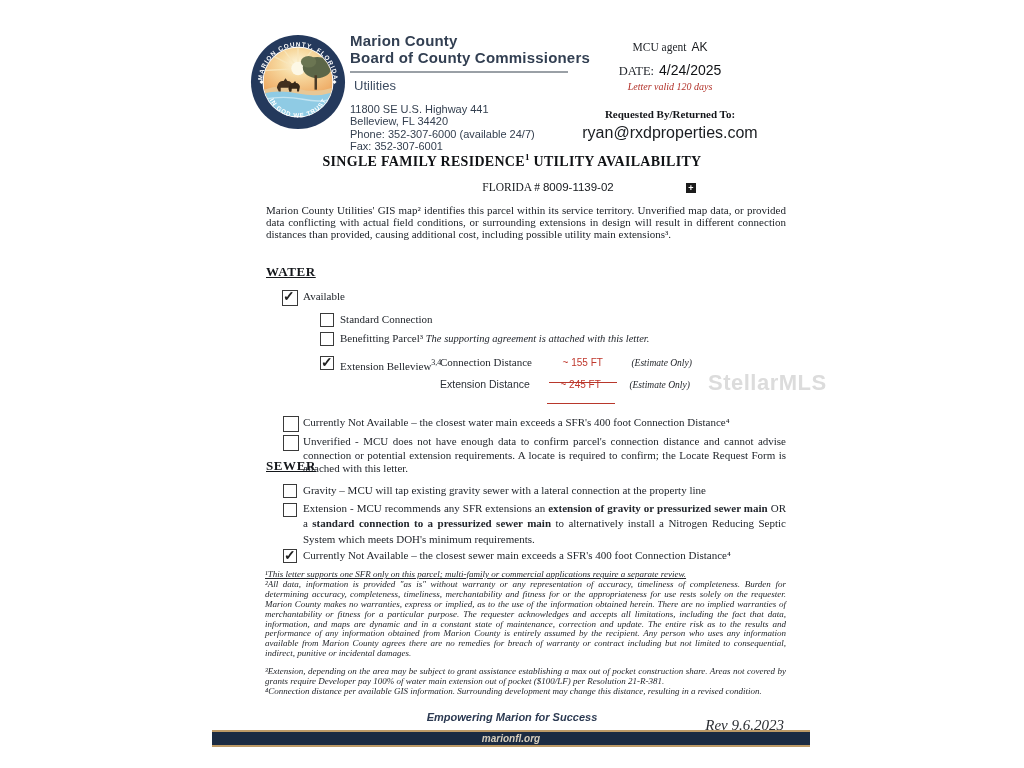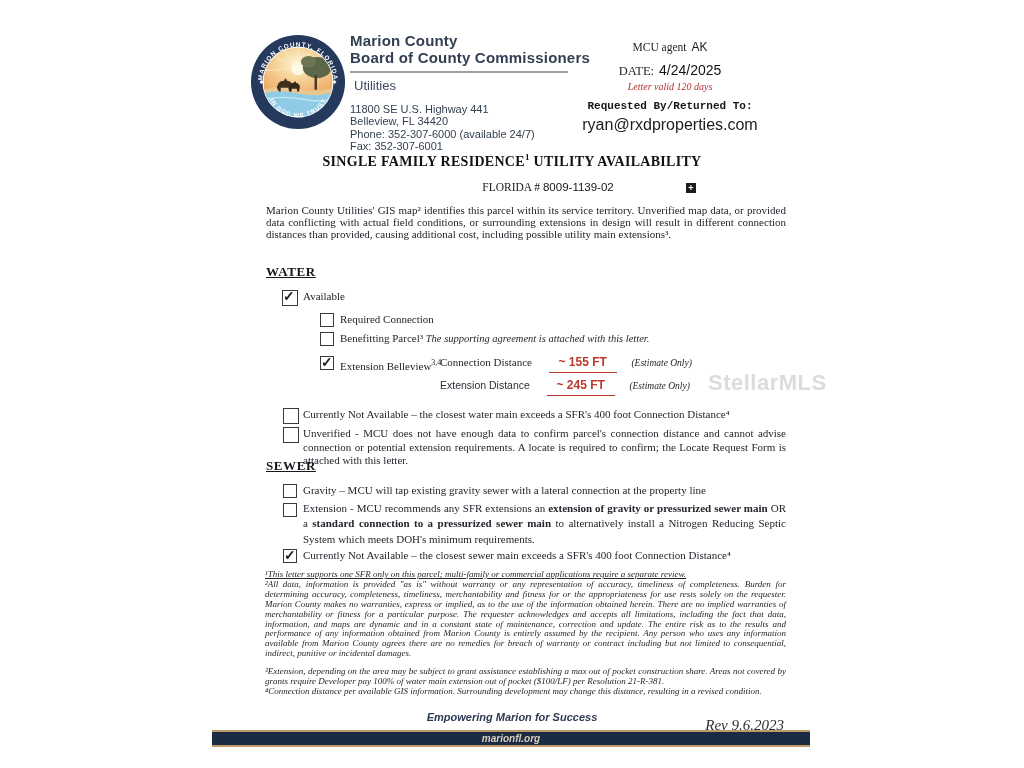--- a/index.html
+++ b/index.html
@@ -12,21 +12,21 @@
   .org-name{font-size:15px;font-weight:bold;line-height:16.5px;letter-spacing:.2px;}
   .org-rule{height:2px;background:#9aa0a6;margin:5px 0 5px;width:218px;}
   .dept{font-size:13px;padding-left:4px;color:#3d4c61;margin-bottom:10px;}
   .addr{font-size:11px;line-height:12.4px;color:#333f4f;}
   .right-head{position:absolute;left:555px;top:40px;width:230px;text-align:center;}
   .agent-row{font-size:11.5px;color:#23262b;}
   .agent-value{font-family:"Liberation Sans",sans-serif;font-size:12px;margin-left:5px;color:#16181b;}
   .date-row{margin-top:8px;font-size:12.5px;}
   .date-value{font-family:"Liberation Sans",sans-serif;font-size:14px;margin-left:5px;color:#101215;text-align:right;}
   .validity{font-size:10px;font-style:italic;color:#b23129;margin-top:2px;}
-  .req-label{font-family:Liberation Mono, monospace;font-weight:bold;font-size:11px;margin-top:8px;color:#14161a;}
+  .req-label{font-family:Liberation Serif, serif;font-weight:bold;font-size:11px;margin-top:16px;color:#14161a;}
   .req-value{font-family:"Liberation Sans",sans-serif;font-size:16px;margin-top:4px;color:#191c20;}
 
   
   .title{position:absolute;top:152px;left:0;width:100%;text-align:center;font-weight:bold;
          font-size:14px;letter-spacing:.3px;color:#101215;}
   .title sup{font-size:9px;}
   .parcel{position:absolute;top:181px;left:72px;right:0;text-align:center;font-size:11.5px;color:#14171b;}
   .parcel-value{font-family:"Liberation Sans",sans-serif;}
   .plus-square{position:absolute;left:686px;top:183px;width:10px;height:10px;background:#1c1c1c;
                color:#fff;font:bold 9px/10px "Liberation Sans",sans-serif;text-align:center;cursor:pointer;}
@@ -43,22 +43,22 @@
   .cb{position:absolute;left:17px;top:0;width:12px;height:12px;border:1.4px solid #3a3a3a;background:#fff;cursor:pointer;}
   .cb-lg{width:14px;height:14px;}
   .lvl2{padding-left:74px;}
   .lvl2 .cb{left:54px;}
   .tick{position:absolute;left:0;top:-3px;font:bold 14px "Liberation Sans",sans-serif;color:#222;}
   .note{font-size:10.5px;}
   .dist{position:absolute;left:174px;top:0;white-space:nowrap;}
   .dist-lbl-serif{font-size:11px;}
   .dist-lbl-sans{font-family:"Liberation Sans",sans-serif;font-size:10.5px;color:#2c3138;}
   .dist-val{display:inline-block;min-width:58px;text-align:center;color:#bf372c;
-            font-family:"Liberation Sans",sans-serif;font-size:12px;border-bottom:1.2px solid #b8372b;
-            margin-left:14px;padding:0 5px 3px;font-weight:bold;}
+            font-family:"Liberation Sans",sans-serif;font-size:10px;border-bottom:1.2px solid #b8372b;
+            margin-left:14px;padding:0 5px 13px;}
   .est{font-style:italic;font-size:9.5px;margin-left:12px;color:#23262b;}
   .dist-row2{position:relative;margin-top:5px;padding-left:174px;font-size:11px;white-space:nowrap;}
   .gap-top{margin-top:12px;}
   .just{display:block;text-align:justify;}
   .tall{line-height:15.5px;}
 
   
   .footnotes{position:absolute;top:570px;left:265px;width:521px;font-style:italic;font-size:9px;
              line-height:9.9px;color:#24272c;text-align:justify;}
   .fn{margin:0;}
@@ -175,21 +175,21 @@
 
     <div class="cbrow" style="margin-top:10px;">
       <span class="cb cb-lg" style="left:16px;">
           <span class="tick">✓</span>
         </span>
       <span>Available</span>
     </div>
 
     <div class="cbrow lvl2" style="margin-top:9px;">
       <span class="cb"></span>
-      <span>Required Connection</span>
+      <span>Standard Connection</span>
     </div>
 
     <div class="cbrow lvl2">
       <span class="cb"></span>
       <span>Benefitting Parcel³</span>
       <i class="note">The supporting agreement is attached with this letter.</i>
     </div>
 
     <div class="cbrow lvl2" style="margin-top:10px;">
       <span class="cb">

